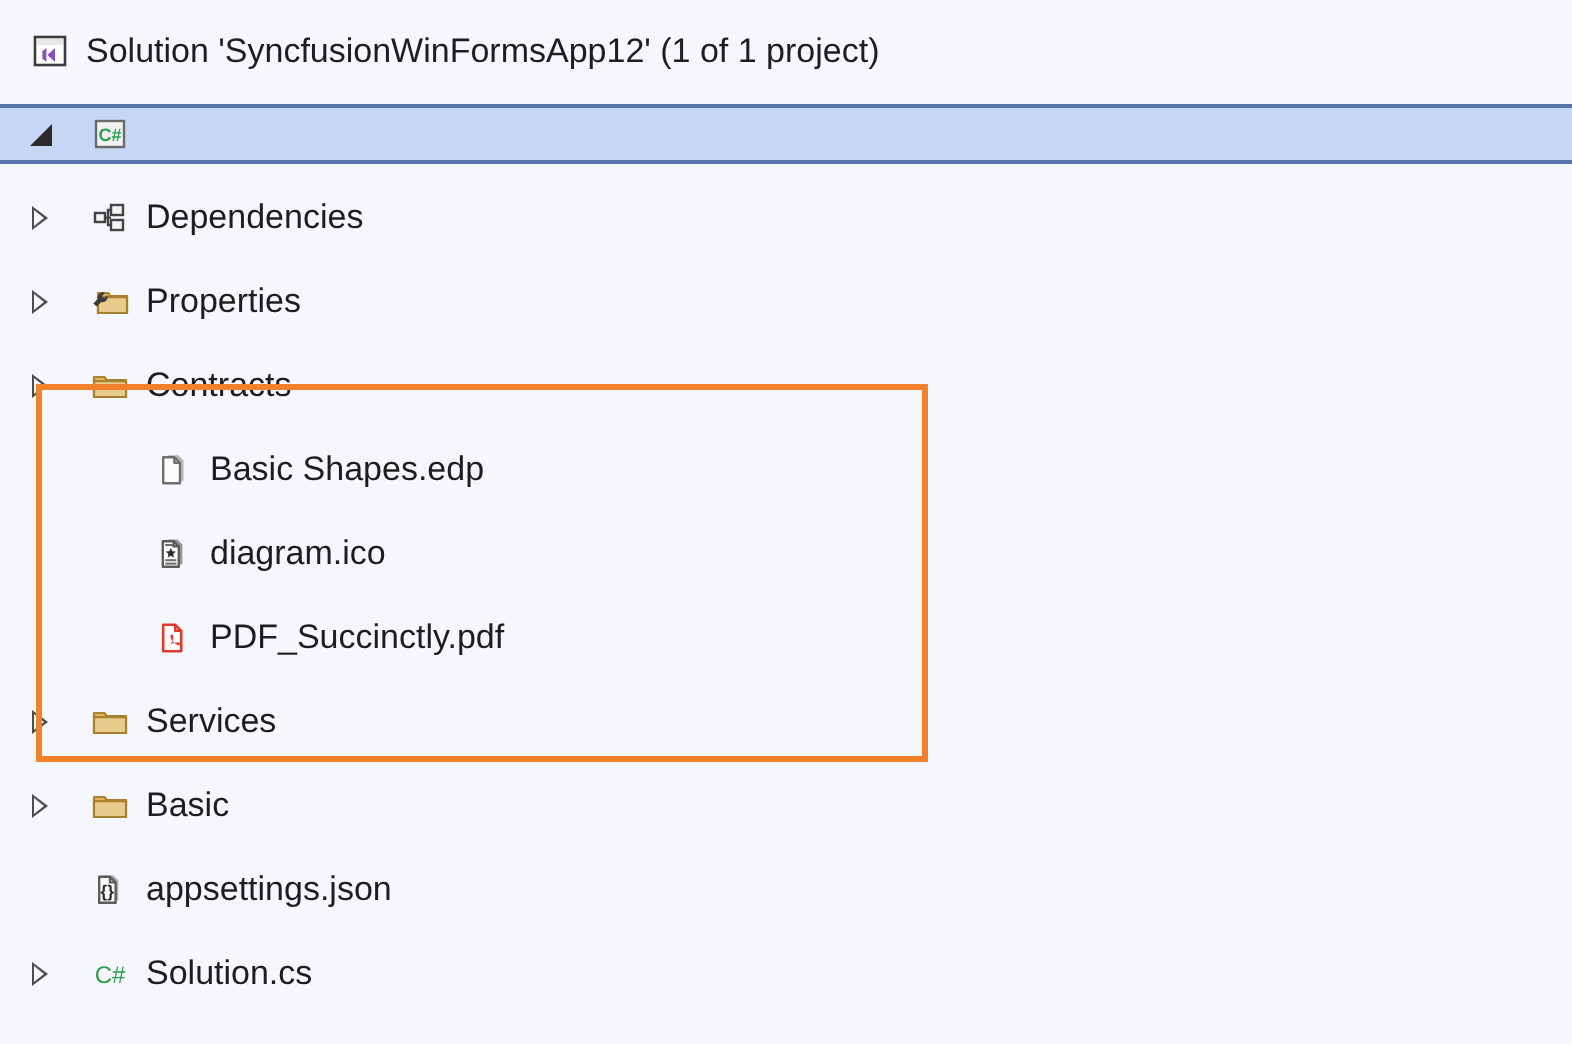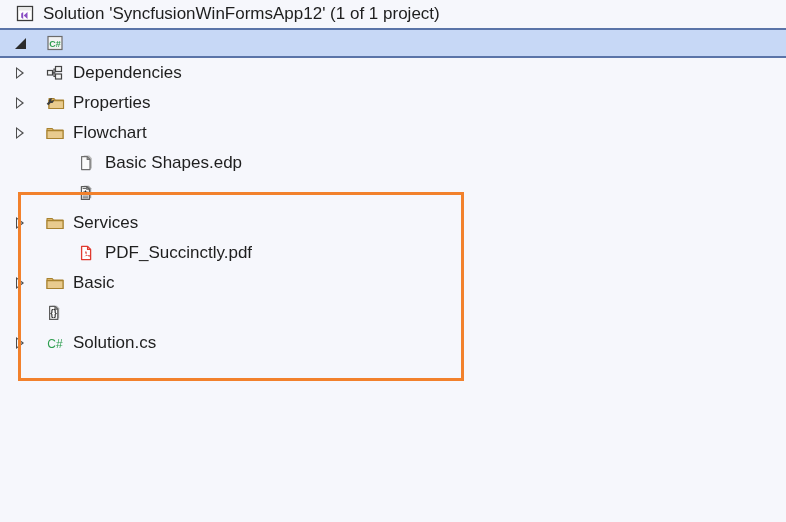--- a/index.html
+++ b/index.html
@@ -27,20 +27,21 @@
 
   .row {
     position: relative;
     height: 30px;
     display: flex;
     align-items: center;
     white-space: nowrap;
     font-size: 17px;
     color: #1e1e1e;
     box-sizing: border-box;
+    margin-top: 12px;
   }
 
   .row.selected {
     background: #c7d8f6;
     border-top: 2px solid #5a74a8;
     border-bottom: 2px solid #5a74a8;
     font-weight: bold;
   }
 
   
@@ -177,21 +178,21 @@
       <div class="row">
         <span class="ind" style="width: 10px;"></span>
         <span class="exp collapsed"></span>
         <span class="ind" style="width: 12px;"></span>
         <span class="icon">
           <svg width="20" height="20" viewBox="0 0 20 20">
         <path d="M2 5.5 h5.2 l1.3 1.6 H18 v8.4 H2 Z" fill="#dcb567" stroke="#a8822f" stroke-width="1.1" stroke-linejoin="round"></path>
         <path d="M2 7.6 H18 v7.9 H2 Z" fill="#e9cb8e" stroke="#a8822f" stroke-width="1.1"></path>
       </svg>
         </span>
-        <span class="label">Flowchart</span>
+        <span class="label">Contracts</span>
       </div>
       <div class="row">
         <span class="ind" style="width: 42px;"></span>
         <span class="exp none"></span>
         <span class="ind" style="width: 12px;"></span>
         <span class="icon">
           <svg width="20" height="20" viewBox="0 0 20 20">
         <path d="M6.8 2.6 h5.4 l2.6 2.6 v10.2 h-8 Z" fill="#b9b9b9"></path>
         <path d="M4.6 3.6 h5.6 l2.8 2.8 v10.2 h-8.4 Z" fill="#fbfbfb" stroke="#6f6f6f" stroke-width="1.2" stroke-linejoin="round"></path>
         <path d="M10.2 3.6 v2.8 h2.8" fill="none" stroke="#6f6f6f" stroke-width="1.2" stroke-linejoin="round"></path>
@@ -207,45 +208,46 @@
           <svg width="20" height="20" viewBox="0 0 20 20">
         <path d="M6.8 2.8 h5 l2.4 2.4 v10 h-7.4 Z" fill="#9a9a9a"></path>
         <path d="M4.4 3.6 h5.4 l2.6 2.6 v10.2 h-8 Z" fill="#fbfbfb" stroke="#5c5c5c" stroke-width="1.2" stroke-linejoin="round"></path>
         <path d="M9.8 3.6 v2.6 h2.6" fill="none" stroke="#5c5c5c" stroke-width="1.2"></path>
         <rect x="5.6" y="5" width="4" height="1" fill="#6b6b6b"></rect>
         <rect x="5.6" y="12.6" width="5.6" height="1" fill="#6b6b6b"></rect>
         <rect x="5.6" y="14.3" width="5.6" height="1" fill="#6b6b6b"></rect>
         <path d="M8.4 7 l0.75 1.6 1.75 0.2 -1.3 1.2 0.35 1.7 -1.55-0.85 -1.55 0.85 0.35-1.7 -1.3-1.2 1.75-0.2Z" fill="#2b2b2b"></path>
       </svg>
         </span>
-      </div>
-      <div class="row">
-        <span class="ind" style="width: 10px;"></span>
-        <span class="exp collapsed"></span>
-        <span class="ind" style="width: 12px;"></span>
-        <span class="icon">
-          <svg width="20" height="20" viewBox="0 0 20 20">
-        <path d="M2 5.5 h5.2 l1.3 1.6 H18 v8.4 H2 Z" fill="#dcb567" stroke="#a8822f" stroke-width="1.1" stroke-linejoin="round"></path>
-        <path d="M2 7.6 H18 v7.9 H2 Z" fill="#e9cb8e" stroke="#a8822f" stroke-width="1.1"></path>
-      </svg>
-        </span>
-        <span class="label">Services</span>
+        <span class="label">diagram.ico</span>
       </div>
       <div class="row">
         <span class="ind" style="width: 42px;"></span>
         <span class="exp none"></span>
         <span class="ind" style="width: 12px;"></span>
         <span class="icon">
           <svg width="20" height="20" viewBox="0 0 20 20">
         <path d="M4.6 3.4 h6 l3 3 v10.2 h-9 Z" fill="#ffffff" stroke="#e03a2f" stroke-width="1.3" stroke-linejoin="round"></path>
         <path d="M10.6 3.4 v3 h3" fill="none" stroke="#e03a2f" stroke-width="1.3" stroke-linejoin="round"></path>
         <path d="M6.6 14.2 c2.4-1 3.4-3.6 3-5.2 -0.3-1.2-1.5-1-1.4 0.3 0.1 1.6 2.2 4 4.1 4.3 1 0.2 1.3-1 0.1-1.3 -1.6-0.4-4 0.5-5.8 1.9Z" fill="#e03a2f"></path>
       </svg>
         </span>
         <span class="label">PDF_Succinctly.pdf</span>
+      </div>
+      <div class="row">
+        <span class="ind" style="width: 10px;"></span>
+        <span class="exp collapsed"></span>
+        <span class="ind" style="width: 12px;"></span>
+        <span class="icon">
+          <svg width="20" height="20" viewBox="0 0 20 20">
+        <path d="M2 5.5 h5.2 l1.3 1.6 H18 v8.4 H2 Z" fill="#dcb567" stroke="#a8822f" stroke-width="1.1" stroke-linejoin="round"></path>
+        <path d="M2 7.6 H18 v7.9 H2 Z" fill="#e9cb8e" stroke="#a8822f" stroke-width="1.1"></path>
+      </svg>
+        </span>
+        <span class="label">Services</span>
       </div>
       <div class="row">
         <span class="ind" style="width: 10px;"></span>
         <span class="exp collapsed"></span>
         <span class="ind" style="width: 12px;"></span>
         <span class="icon">
           <svg width="20" height="20" viewBox="0 0 20 20">
         <path d="M2 5.5 h5.2 l1.3 1.6 H18 v8.4 H2 Z" fill="#dcb567" stroke="#a8822f" stroke-width="1.1" stroke-linejoin="round"></path>
         <path d="M2 7.6 H18 v7.9 H2 Z" fill="#e9cb8e" stroke="#a8822f" stroke-width="1.1"></path>
       </svg>
@@ -257,20 +259,21 @@
         <span class="exp none"></span>
         <span class="ind" style="width: 12px;"></span>
         <span class="icon">
           <svg width="20" height="20" viewBox="0 0 20 20">
         <path d="M6.8 2.8 h5 l2.4 2.4 v10 h-7.4 Z" fill="#b0b0b0"></path>
         <path d="M4.6 3.4 h5.4 l2.8 2.8 v10.2 h-8.2 Z" fill="#fbfbfb" stroke="#5c5c5c" stroke-width="1.2" stroke-linejoin="round"></path>
         <path d="M10 3.4 v2.8 h2.8" fill="none" stroke="#5c5c5c" stroke-width="1.2"></path>
         <text x="8.6" y="13.4" font-family="'Liberation Sans',sans-serif" font-size="8.5" font-weight="bold" fill="#2b2b2b" text-anchor="middle">{}</text>
       </svg>
         </span>
+        <span class="label">appsettings.json</span>
       </div>
       <div class="row">
         <span class="ind" style="width: 10px;"></span>
         <span class="exp collapsed"></span>
         <span class="ind" style="width: 12px;"></span>
         <span class="icon">
           <svg width="22" height="20" viewBox="0 0 22 20">
         <text x="11" y="14.5" font-family="'Liberation Sans',sans-serif" font-size="12" fill="#2e9e4f" text-anchor="middle">C#</text>
       </svg>
         </span>

